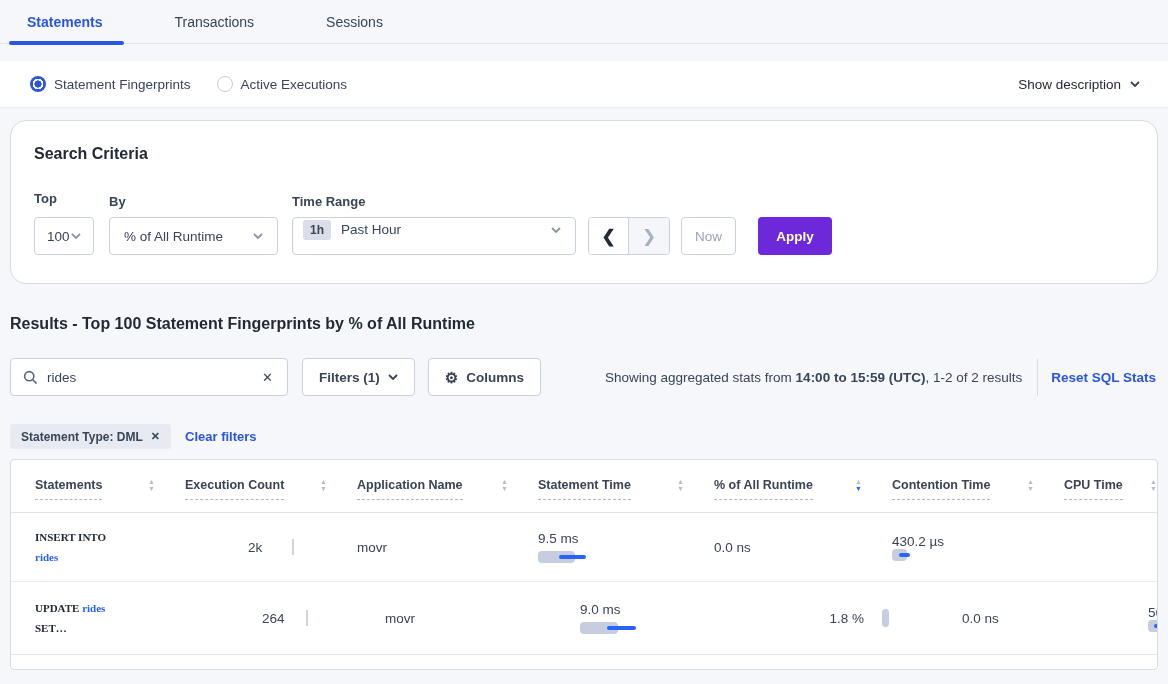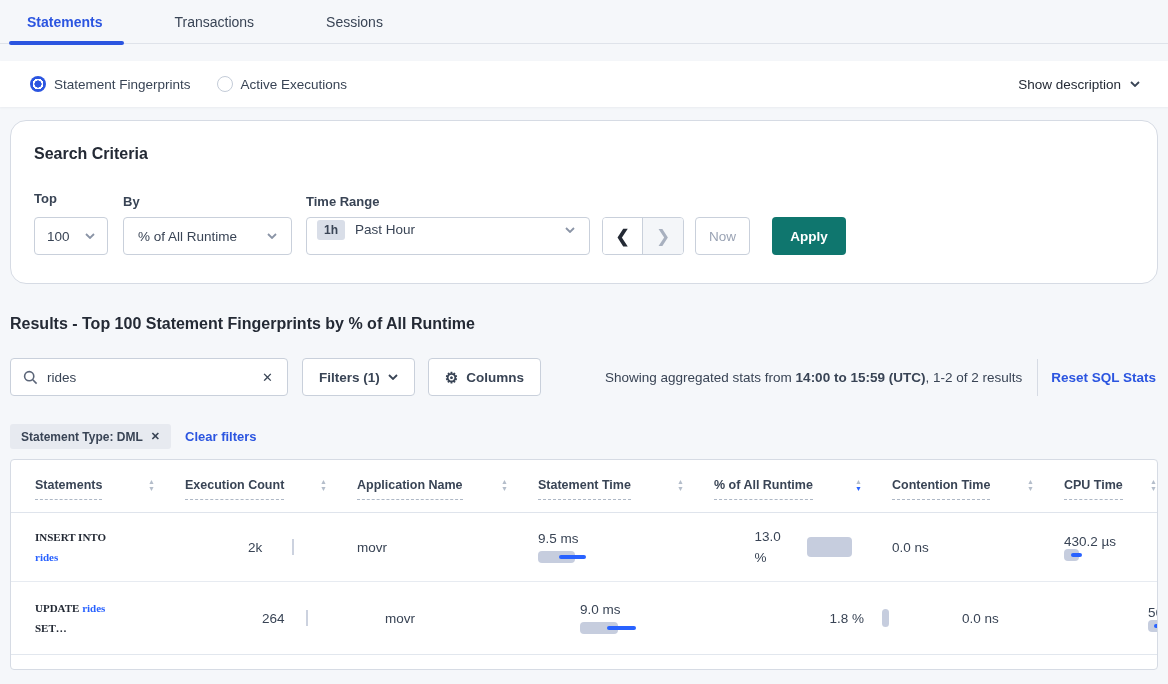--- a/index.html
+++ b/index.html
@@ -25,34 +25,34 @@
   .chev polyline { fill:none; stroke:#394455; stroke-width:1.8; }
   .chev.gray polyline { stroke:#8a94a6; }
 
   
   .card { background:#fff; border:1px solid #d6dbe4; border-radius:16px; margin:0 10px; }
   .search-card { margin-top:13px; padding:24px 24px 28px 23px; }
   .sc-title { font-size:16px; font-weight:700; color:#242a35; }
   .sc-row { display:flex; align-items:flex-end; margin-top:28px; }
   .field-label { font-size:13px; font-weight:700; color:#394455; margin-bottom:8px; }
   .select { height:38px; border:1px solid #c9d0db; border-radius:4px; background:#fff; display:flex; align-items:center; font-size:13.5px; color:#394455; cursor:pointer; }
-  .sel-top { width:74px; padding:0 12px;margin-top:11px; }
+  .sel-top { width:60px; padding:0 12px;margin-top:11px; }
   .sel-by { width:169px; padding:0 14px; margin-left:0; }
   .sel-time { width:284px; padding:0 14px 13px 10px; }
   .select .chev { margin-left:auto; }
   .time-badge { background:#d9dee8; color:#394455; font-weight:700; font-size:12px; border-radius:3px; padding:3px 7px; margin-right:10px; }
   .f-top { margin-right:15px; } .f-by { margin-right:14px; } .f-time { margin-right:12px; }
   .arrow-group { display:flex; border:1px solid #c9d0db; border-radius:4px; overflow:hidden; height:38px; }
   .arrow-btn { width:40px; height:100%; background:#fff; display:flex; align-items:center; justify-content:center; cursor:pointer; border:none; }
   .arrow-btn.prev { border-right:1px solid #c9d0db; }
   .arrow-btn.next { background:#f4f6f9; cursor:default; }
   .arrow-glyph { font-size:17px; font-weight:700; color:#242a35; }
   .arrow-btn.next .arrow-glyph { color:#a8b0bf; font-weight:400; }
   .now-btn { margin-left:11px; height:38px; width:55px; border:1px solid #c9d0db; border-radius:4px; background:#fff; color:#9aa3b4; font-size:13.5px; font-family:inherit; cursor:pointer; }
-  .apply-btn { margin-left:22px; height:38px; width:74px; border:none; border-radius:4px; background:#0f766e; color:#fff; font-weight:700; font-size:13.5px; font-family:inherit; cursor:pointer; }
+  .apply-btn { margin-left:22px; height:38px; width:74px; border:none; border-radius:4px; background:#6d28d9; color:#fff; font-weight:700; font-size:13.5px; font-family:inherit; cursor:pointer; }
 
   
   .results-heading { margin:31px 10px 0; font-size:16px; font-weight:700; color:#242a35; }
   .controls-row { margin:25px 10px 0; display:flex; align-items:center; }
   .search-box { width:278px; height:38px; border:1px solid #c9d0db; border-radius:4px; background:#fff; display:flex; align-items:center; padding:0 12px; }
   .search-box input { border:none; outline:none; flex:1; font-size:13.5px; font-family:inherit; color:#394455; margin-left:9px; background:transparent; }
   .clear-x { color:#394455; font-size:13px; cursor:pointer; padding:2px; }
   .btn-light { height:38px; border:1px solid #c9d0db; border-radius:4px; background:#fff; display:flex; align-items:center; gap:8px; font-size:13.5px; font-weight:600; color:#394455; padding:0 16px; cursor:pointer; font-family:inherit; }
   .filters-btn { margin-left:14px; }
   .columns-btn { margin-left:13px; }
@@ -267,24 +267,20 @@
           <span class="exec-tick"></span>
         </div>
         <div class="cell">movr</div>
         <div class="cell c-time">
           <div class="val">9.5 ms</div>
           <div class="hbar" style="width: 48px;">
             <div class="hbar-g" style="width: 37px;"></div>
             <div class="hbar-b" style="left: 21px; width: 27px;"></div>
           </div>
         </div>
-        <div class="cell c-pct">
-          <div class="pct-text">13.0 %</div>
-          <div class="pct-bar" style="width: 45px; height: 20px;"></div>
-        </div>
         <div class="cell">0.0 ns</div>
         <div class="cell">
           <div class="cpu-text">430.2 µs</div>
           <div class="hbar" style="width: 18px;">
             <div class="hbar-g" style="width: 15px;"></div>
             <div class="hbar-b" style="left: 7px; width: 11px;"></div>
           </div>
         </div>
       </div>
       <div class="grid-row trow">

